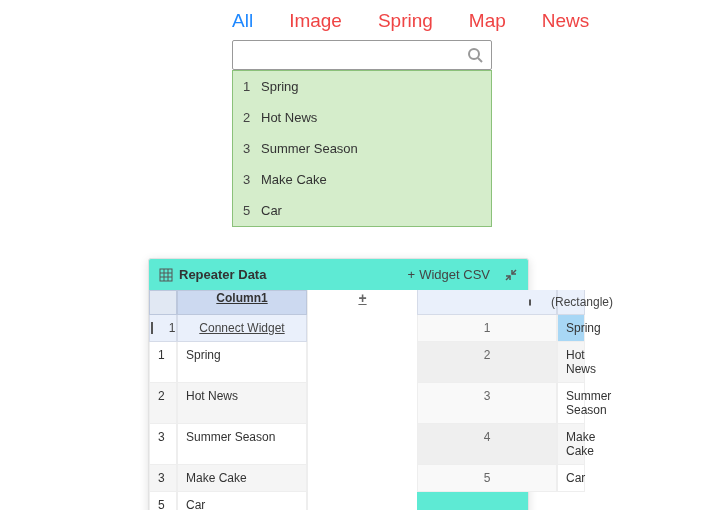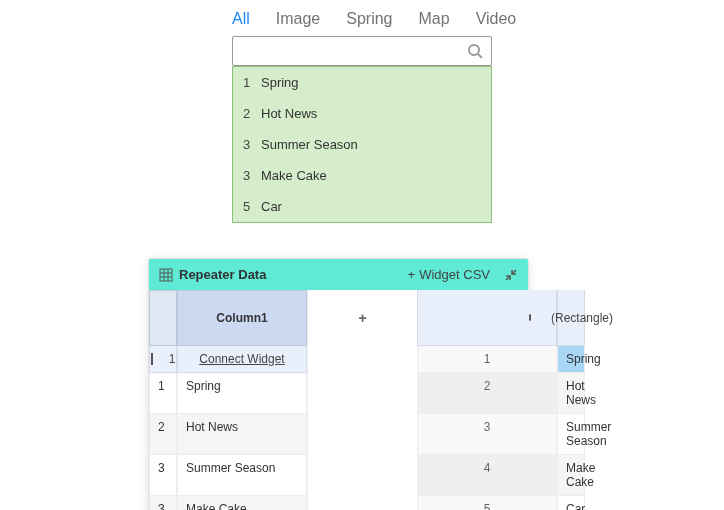--- a/index.html
+++ b/index.html
@@ -7,26 +7,26 @@
   font-family: -apple-system, BlinkMacSystemFont, "Segoe UI", Arial, sans-serif;
   font-size: 13px;
   color: #333;
   background: #fff;
   width: 724px;
   height: 510px;
   position: relative;
 }
 .tabs {
   display: flex;
-  gap: 26px;
+  gap: 36px;
   padding: 10px 0 8px 0;
   margin-left: 232px;
-  font-size: 16px;
-}
-.tabs .tab { cursor: pointer; color: #737373; }
+  font-size: 19px;
+}
+.tabs .tab { cursor: pointer; color: #ef4444; }
 .tabs .tab.active { color: #1e88ff; }
 .search-wrap {
   position: relative;
   margin-left: 232px;
   width: 260px;
   height: 30px;
   border: 1px solid #999;
   border-radius: 2px;
   display: flex;
   align-items: center;
@@ -89,24 +89,25 @@
   color: #444;
 }
 .grid {
   display: grid;
   grid-template-columns: 28px 130px 110px 140px 28px;
   font-size: 12px;
 }
 .hcell {
   background: #ccd9f0;
   border: 1px solid #bcc7dc;
-  padding: 20px 6px;
+  padding: 0 6px;
   font-weight: 600;
   text-align: center;
   color: #333;
+  text-decoration: underline;
 }
 .hcell.corner { background: #e1e8f3; }
 .hcell.plus { background:#fff; border:none; border-left:1px solid #eee; cursor:pointer; text-align:center; font-size:14px; color:#666;}
 .subcell {
   background: #eaf0fb;
   border: 1px solid #d5dbe8;
   border-top: none;
   padding: 5px 6px;
   color: #444;
   display:flex;
@@ -146,21 +147,21 @@
 svg { display:block; }
 </style>
 </head>
 <body>
 
 <div class="tabs">
   <span class="tab active">All</span>
   <span class="tab">Image</span>
   <span class="tab">Spring</span>
   <span class="tab">Map</span>
-  <span class="tab">Video</span>
+  <span class="tab">News</span>
 </div>
 
 <div class="search-wrap">
   <input class="search-input" value="" style="">
   <span class="search-icon">
     <svg width="16" height="16" viewBox="0 0 16 16">
       <circle cx="7" cy="7" r="5" fill="none" stroke="#999" stroke-width="2"></circle>
       <line x1="11" y1="11" x2="15" y2="15" stroke="#999" stroke-width="2"></line>
     </svg>
   </span>

